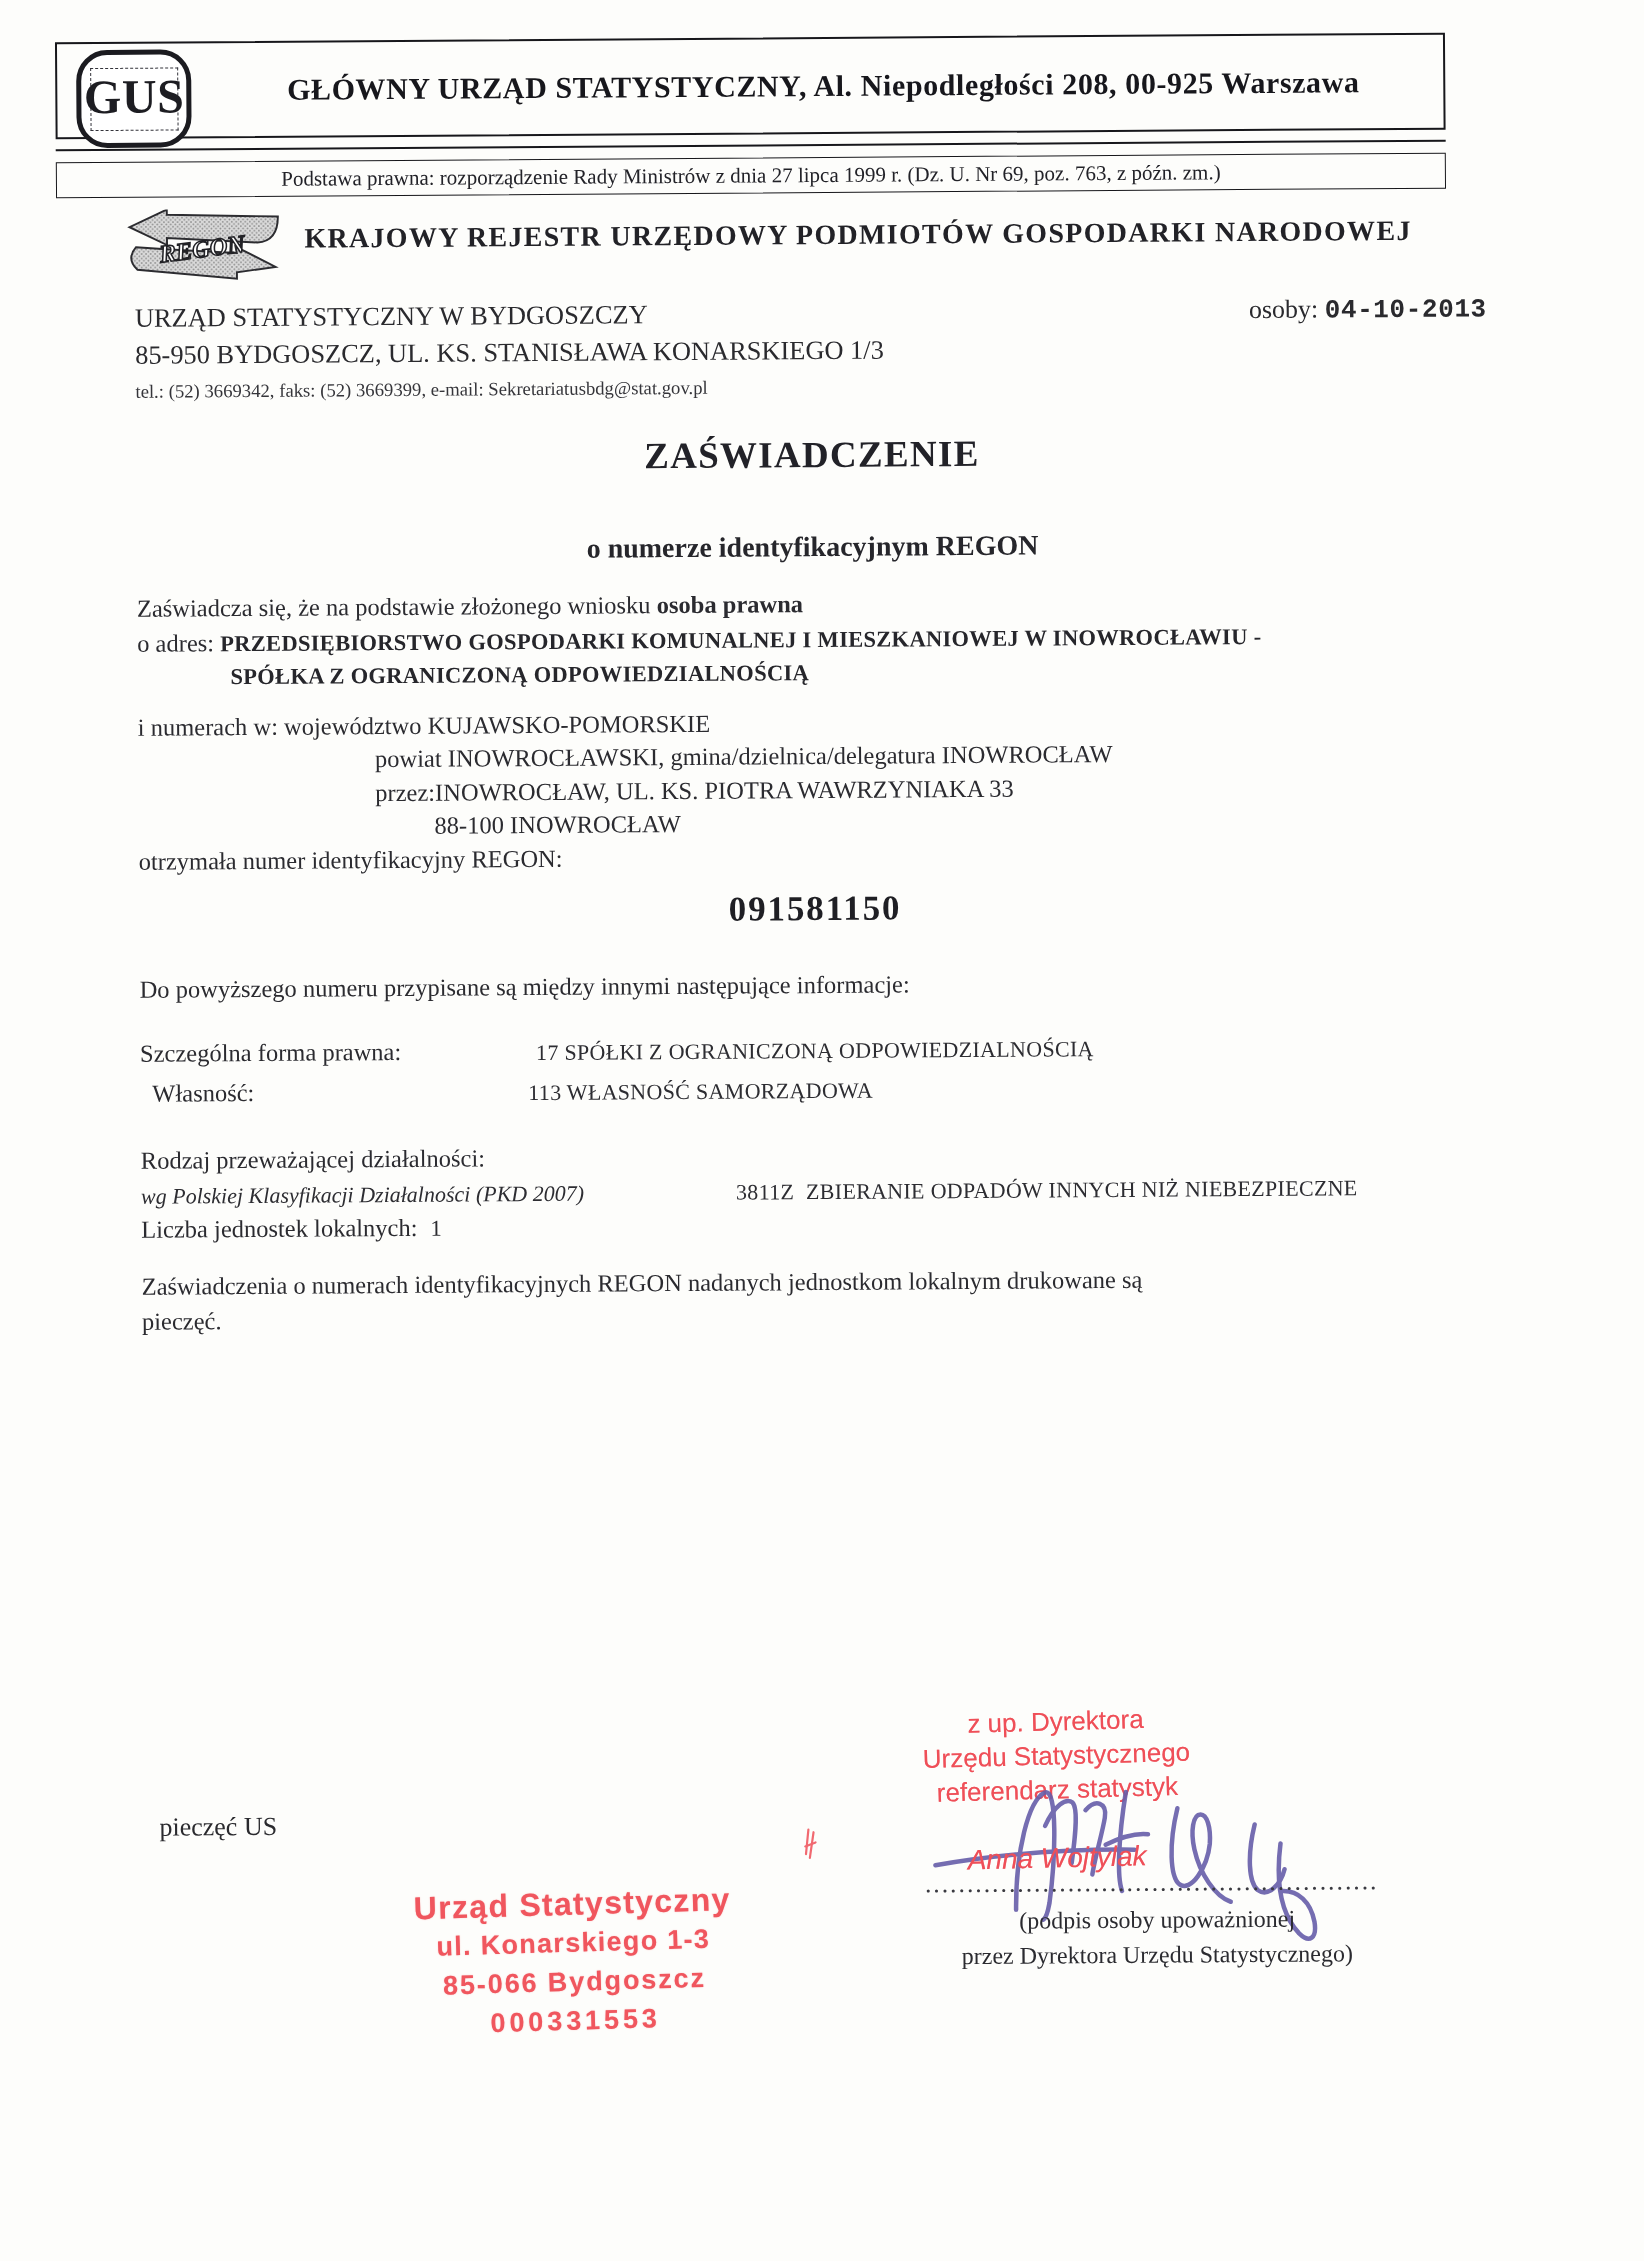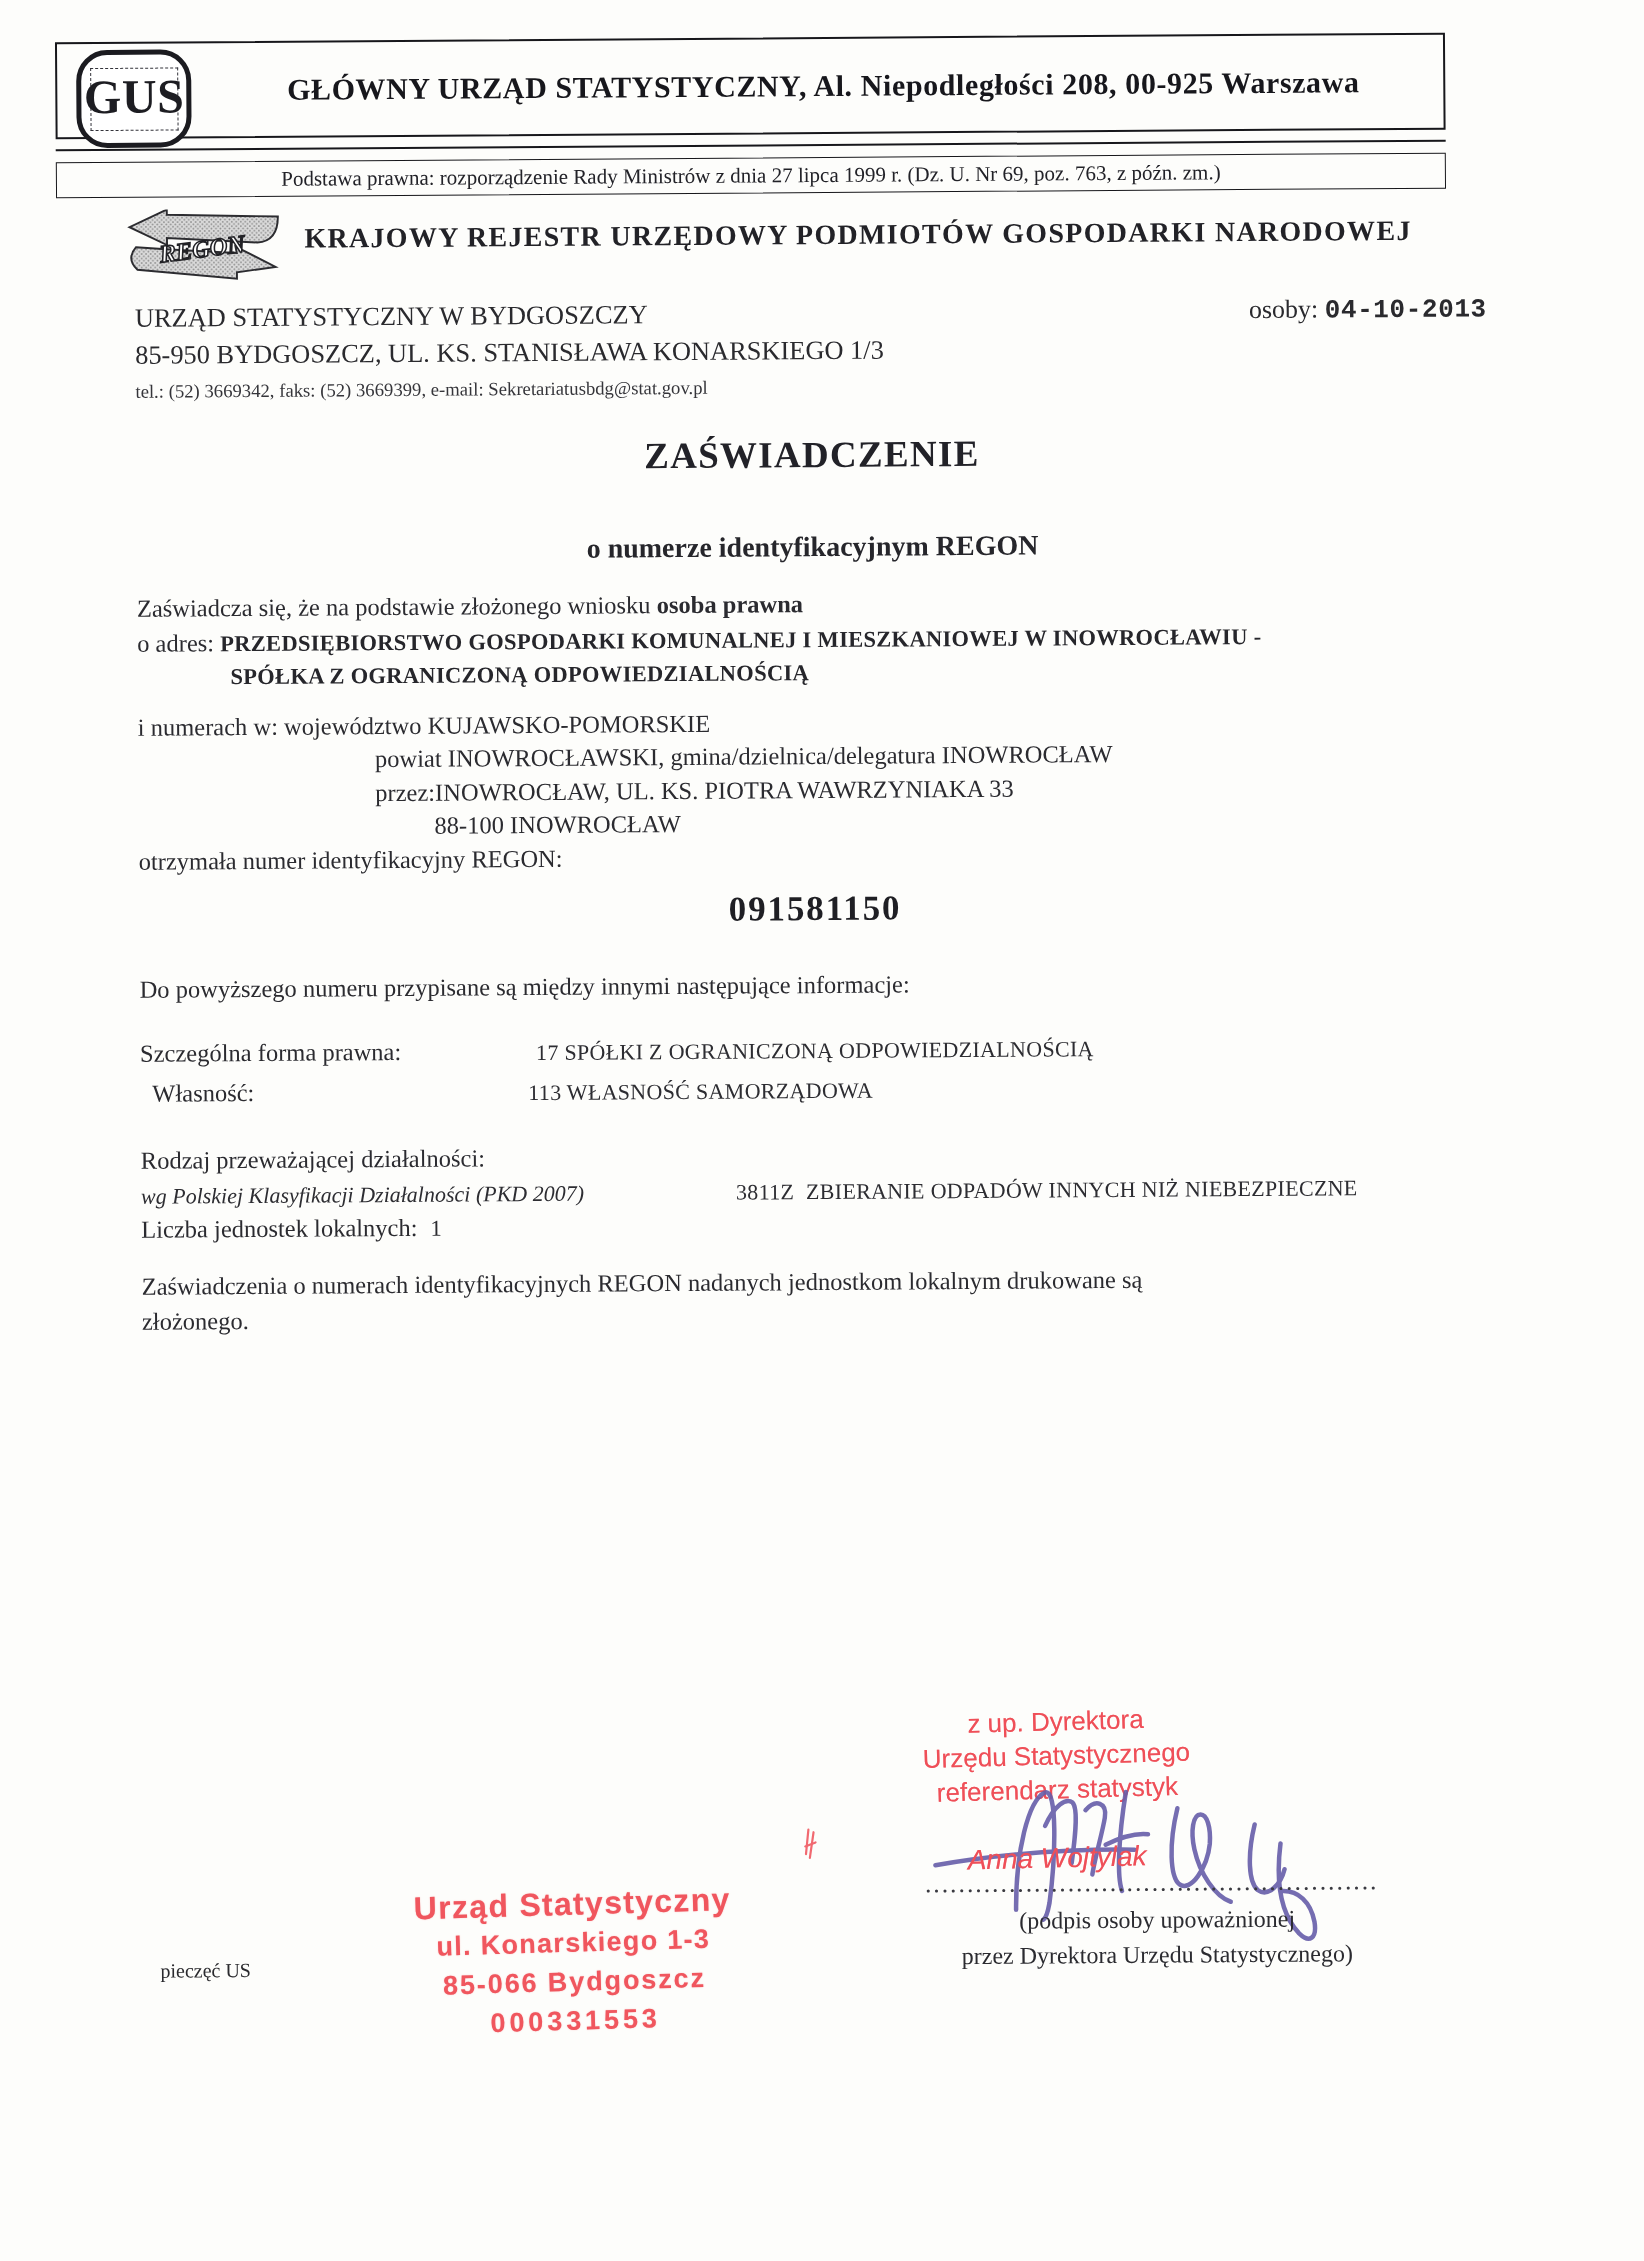--- a/index.html
+++ b/index.html
@@ -82,21 +82,21 @@
   .signer-name{left:825px;top:1844px;width:451px;text-align:center;transform:rotate(-1deg);
     font-family:"Liberation Sans",sans-serif;font-style:italic;font-size:28px;color:var(--stamp-red);
     text-shadow:0 0 0.6px rgba(239,79,88,.5);}
   .sig-svg{left:912px;top:1749px;width:432px;height:225px;}
   .ink-speck{left:796px;top:1827px;width:17px;height:36px;}
   .dots-line{left:918px;top:1870px;width:464px;overflow:hidden;font-size:26px;letter-spacing:1.9px;color:#3a3a40;}
   .caption1{left:918px;top:1909px;width:464px;text-align:center;font-size:24px;}
   .caption2{left:876px;top:1944px;width:548px;text-align:center;font-size:24px;}
 
   
-  .seal-label{left:153px;top:1955px;font-size:20px;}
+  .seal-label{left:153px;top:1808px;font-size:26px;}
   .seal-stamp{left:341px;top:1882px;width:451px;text-align:center;transform:rotate(-1.3deg);
     font-family:"Liberation Sans",sans-serif;color:var(--seal-red);
     text-shadow:0 0 1.3px rgba(240,86,94,.45);}
   .seal-stamp .s1{font-size:32px;font-weight:bold;letter-spacing:1.3px;line-height:40px;}
   .seal-stamp .s2{font-size:27px;font-weight:bold;letter-spacing:1.3px;line-height:39px;}
   .seal-stamp .s3{font-size:27px;font-weight:bold;letter-spacing:1.9px;line-height:39px;}
   .seal-stamp .s4{font-size:27px;font-weight:bold;letter-spacing:3.9px;line-height:39px;}
 </style>
 </head>
 <body>
@@ -170,21 +170,21 @@
 
     <div class="abs b38 d-activity">Rodzaj przeważającej działalności:</div>
     <div class="abs d-pkd-label">wg Polskiej Klasyfikacji Działalności (PKD 2007)</div>
     <div class="abs caps34 d-pkd-code">3811Z</div>
     <div class="abs caps34 d-pkd-value">ZBIERANIE ODPADÓW INNYCH NIŻ NIEBEZPIECZNE</div>
     <div class="abs b38 d-local">
       <span>Liczba jednostek lokalnych:</span><span class="val">1</span>
     </div>
 
     <div class="abs b38 note1">Zaświadczenia o numerach identyfikacyjnych REGON nadanych jednostkom lokalnym drukowane są</div>
-    <div class="abs b38 note2">złożonego.</div>
+    <div class="abs b38 note2">pieczęć.</div>
 
     <div class="abs sig-stamp">
       <div>z up. Dyrektora</div>
       <div>Urzędu Statystycznego</div>
       <div>referendarz statystyk</div>
     </div>
 
     <svg class="abs sig-svg" viewBox="0 0 670 350">
       <g fill="none" stroke="var(--signature-blue)" stroke-width="7" stroke-linecap="round" stroke-linejoin="round" opacity="0.9">
         <path d="M25 182 C120 166 225 158 335 160"></path>

